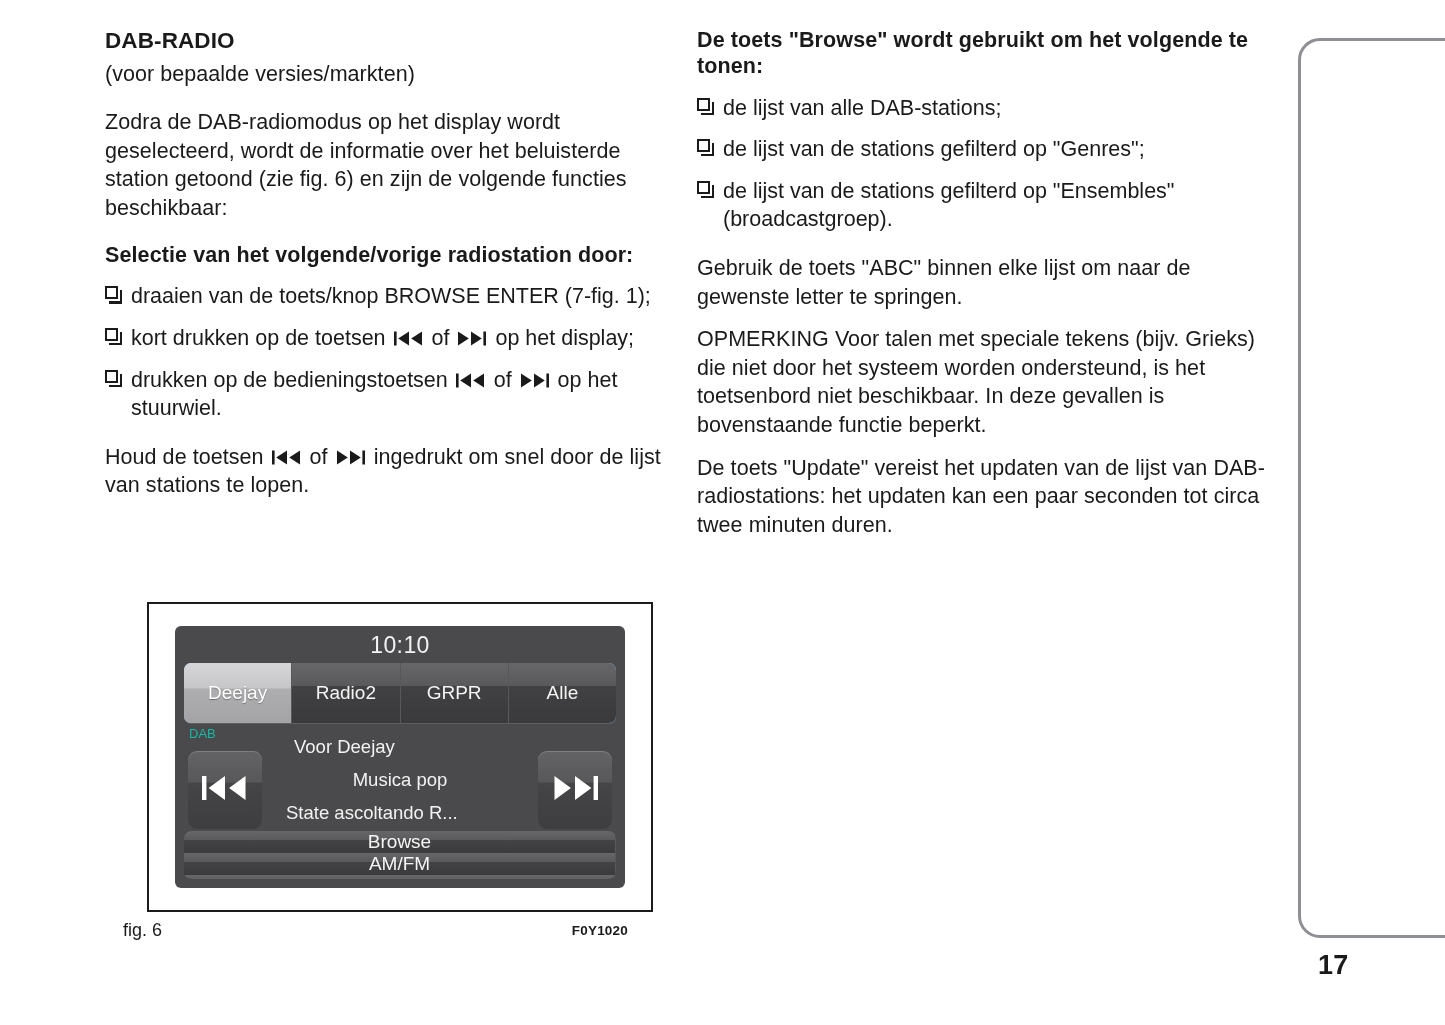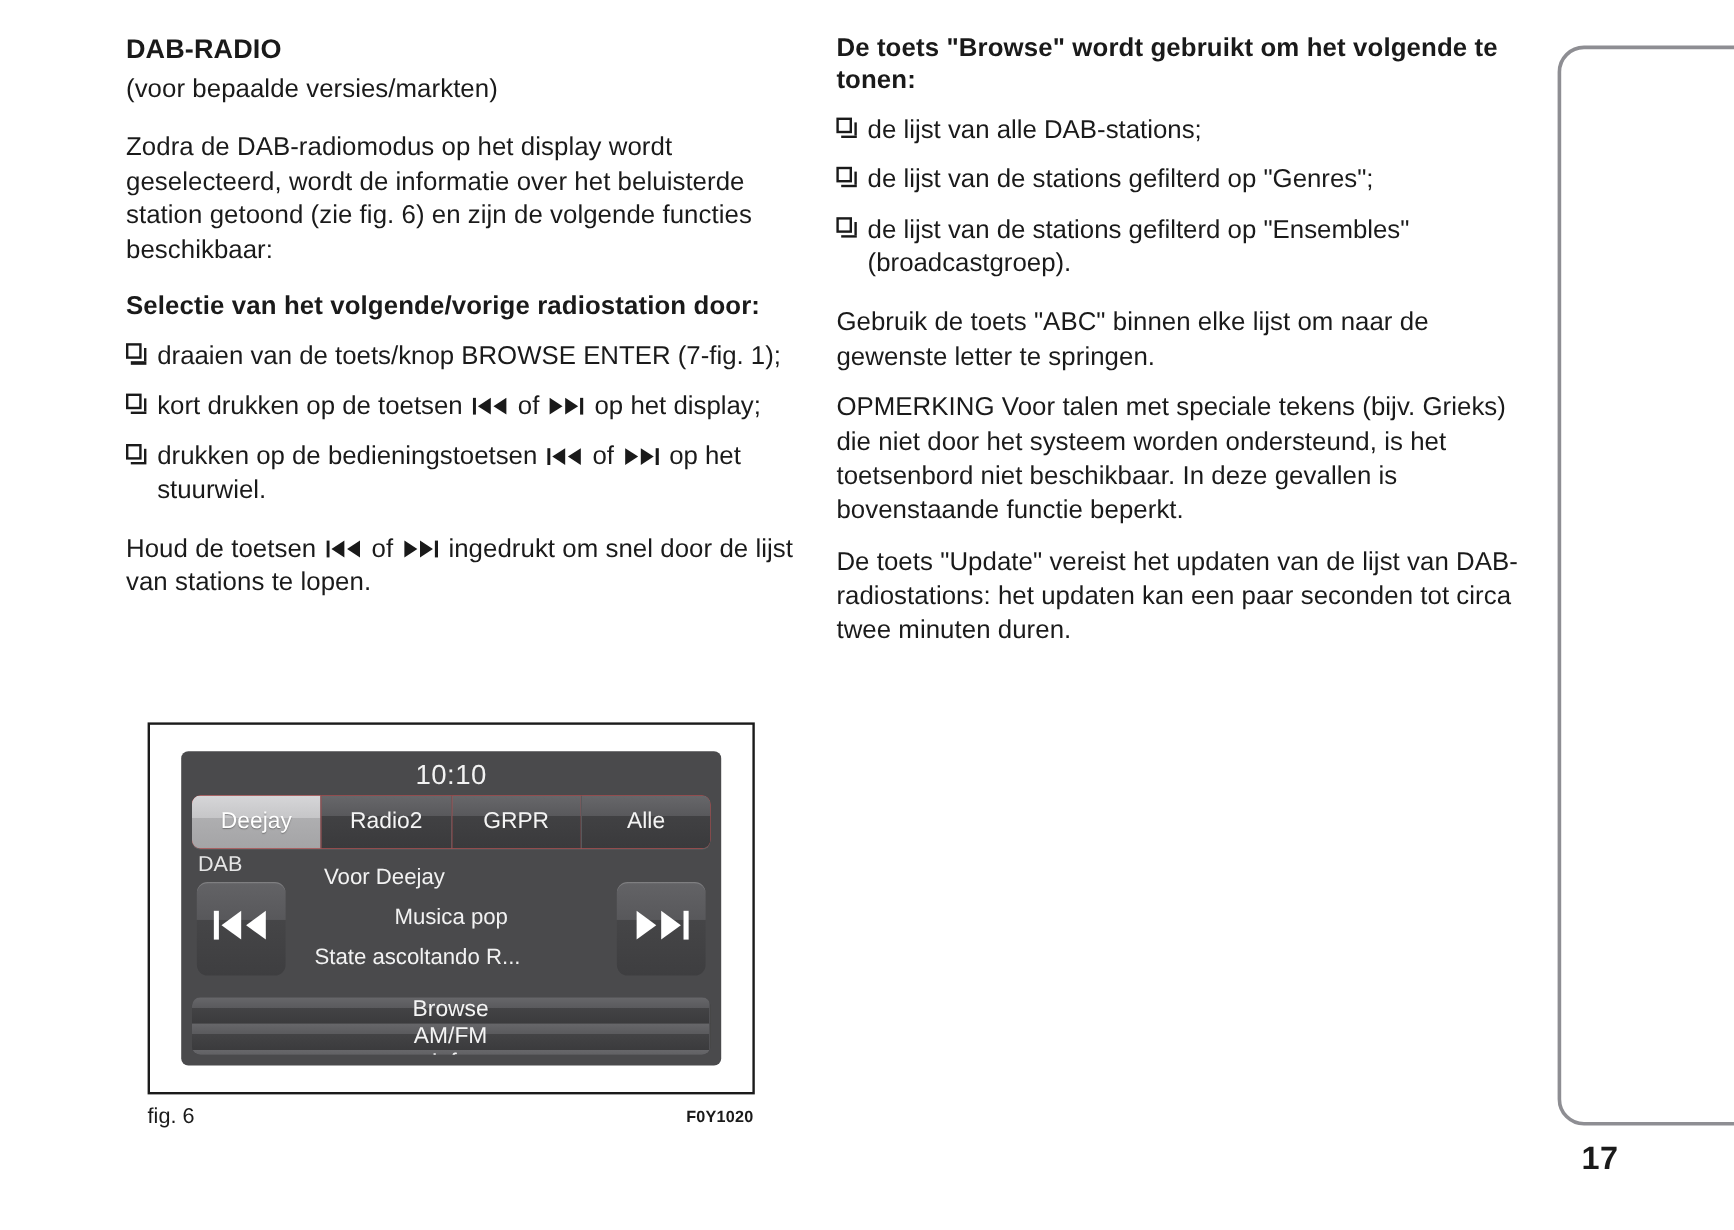--- a/index.html
+++ b/index.html
@@ -69,63 +69,64 @@
   .glyph svg{display:block;}
 
   
   .figure-wrap{position:absolute;left:123px;top:602px;}
   .fig-frame{
     width:506px;height:310px;
     border:2px solid #1b1b1b;
     background:#ffffff;
     box-sizing:border-box;
     padding:22px 26px;
+    margin-left:24px;
   }
   .radio{
     width:100%;height:100%;
     background:#4a4a4c;
     border-radius:6px;
     box-sizing:border-box;
     padding:7px 9px 9px 9px;
     display:flex;flex-direction:column;
     position:relative;
   }
   .radio-clock{
     text-align:center;color:#f2f2f2;
     font-size:23px;font-weight:400;
     letter-spacing:.4px;
     line-height:1.12;
     margin-bottom:4px;
   }
   .tabrow{
-    display:flex;height:44px;
+    display:flex;height:60px;
     border-radius:7px;
     overflow:hidden;
-    background:#ef4444;
+    background:#7dd3fc;
     box-shadow:0 1px 0 rgba(255,255,255,.12);
   }
   .tabrow .tab{
     flex:1;display:flex;align-items:center;justify-content:center;
     color:#f4f4f4;font-size:19px;
     background:linear-gradient(180deg,#67676a 0%,#59595c 38%,#414143 39%,#3a3a3c 100%);
     border-right:1px solid #58585b;
     position:relative;
   }
   .tabrow .tab:last-child{border-right:none;}
   .tabrow .tab.active{
     background:linear-gradient(180deg,#d6d6d8 0%,#c6c6c8 42%,#aeaeb0 43%,#a4a4a6 100%);
     color:#ffffff;
     text-shadow:0 1px 1px rgba(0,0,0,.35);
   }
   .midsection{
     flex:1;position:relative;margin-top:2px;
   }
   .dab-label{
     position:absolute;left:5px;top:1px;
-    color:#e5e5e5;font-size:18px;
+    color:#14b8a6;font-size:13px;
   }
   .navbtn{
     position:absolute;top:26px;
     width:74px;height:78px;
     border-radius:9px;
     background:linear-gradient(180deg,#636366 0%,#58585b 40%,#454547 41%,#3e3e40 100%);
     box-shadow:inset 0 1px 0 rgba(255,255,255,.18);
     display:flex;align-items:center;justify-content:center;
   }
   .navbtn.prev{left:4px;}

